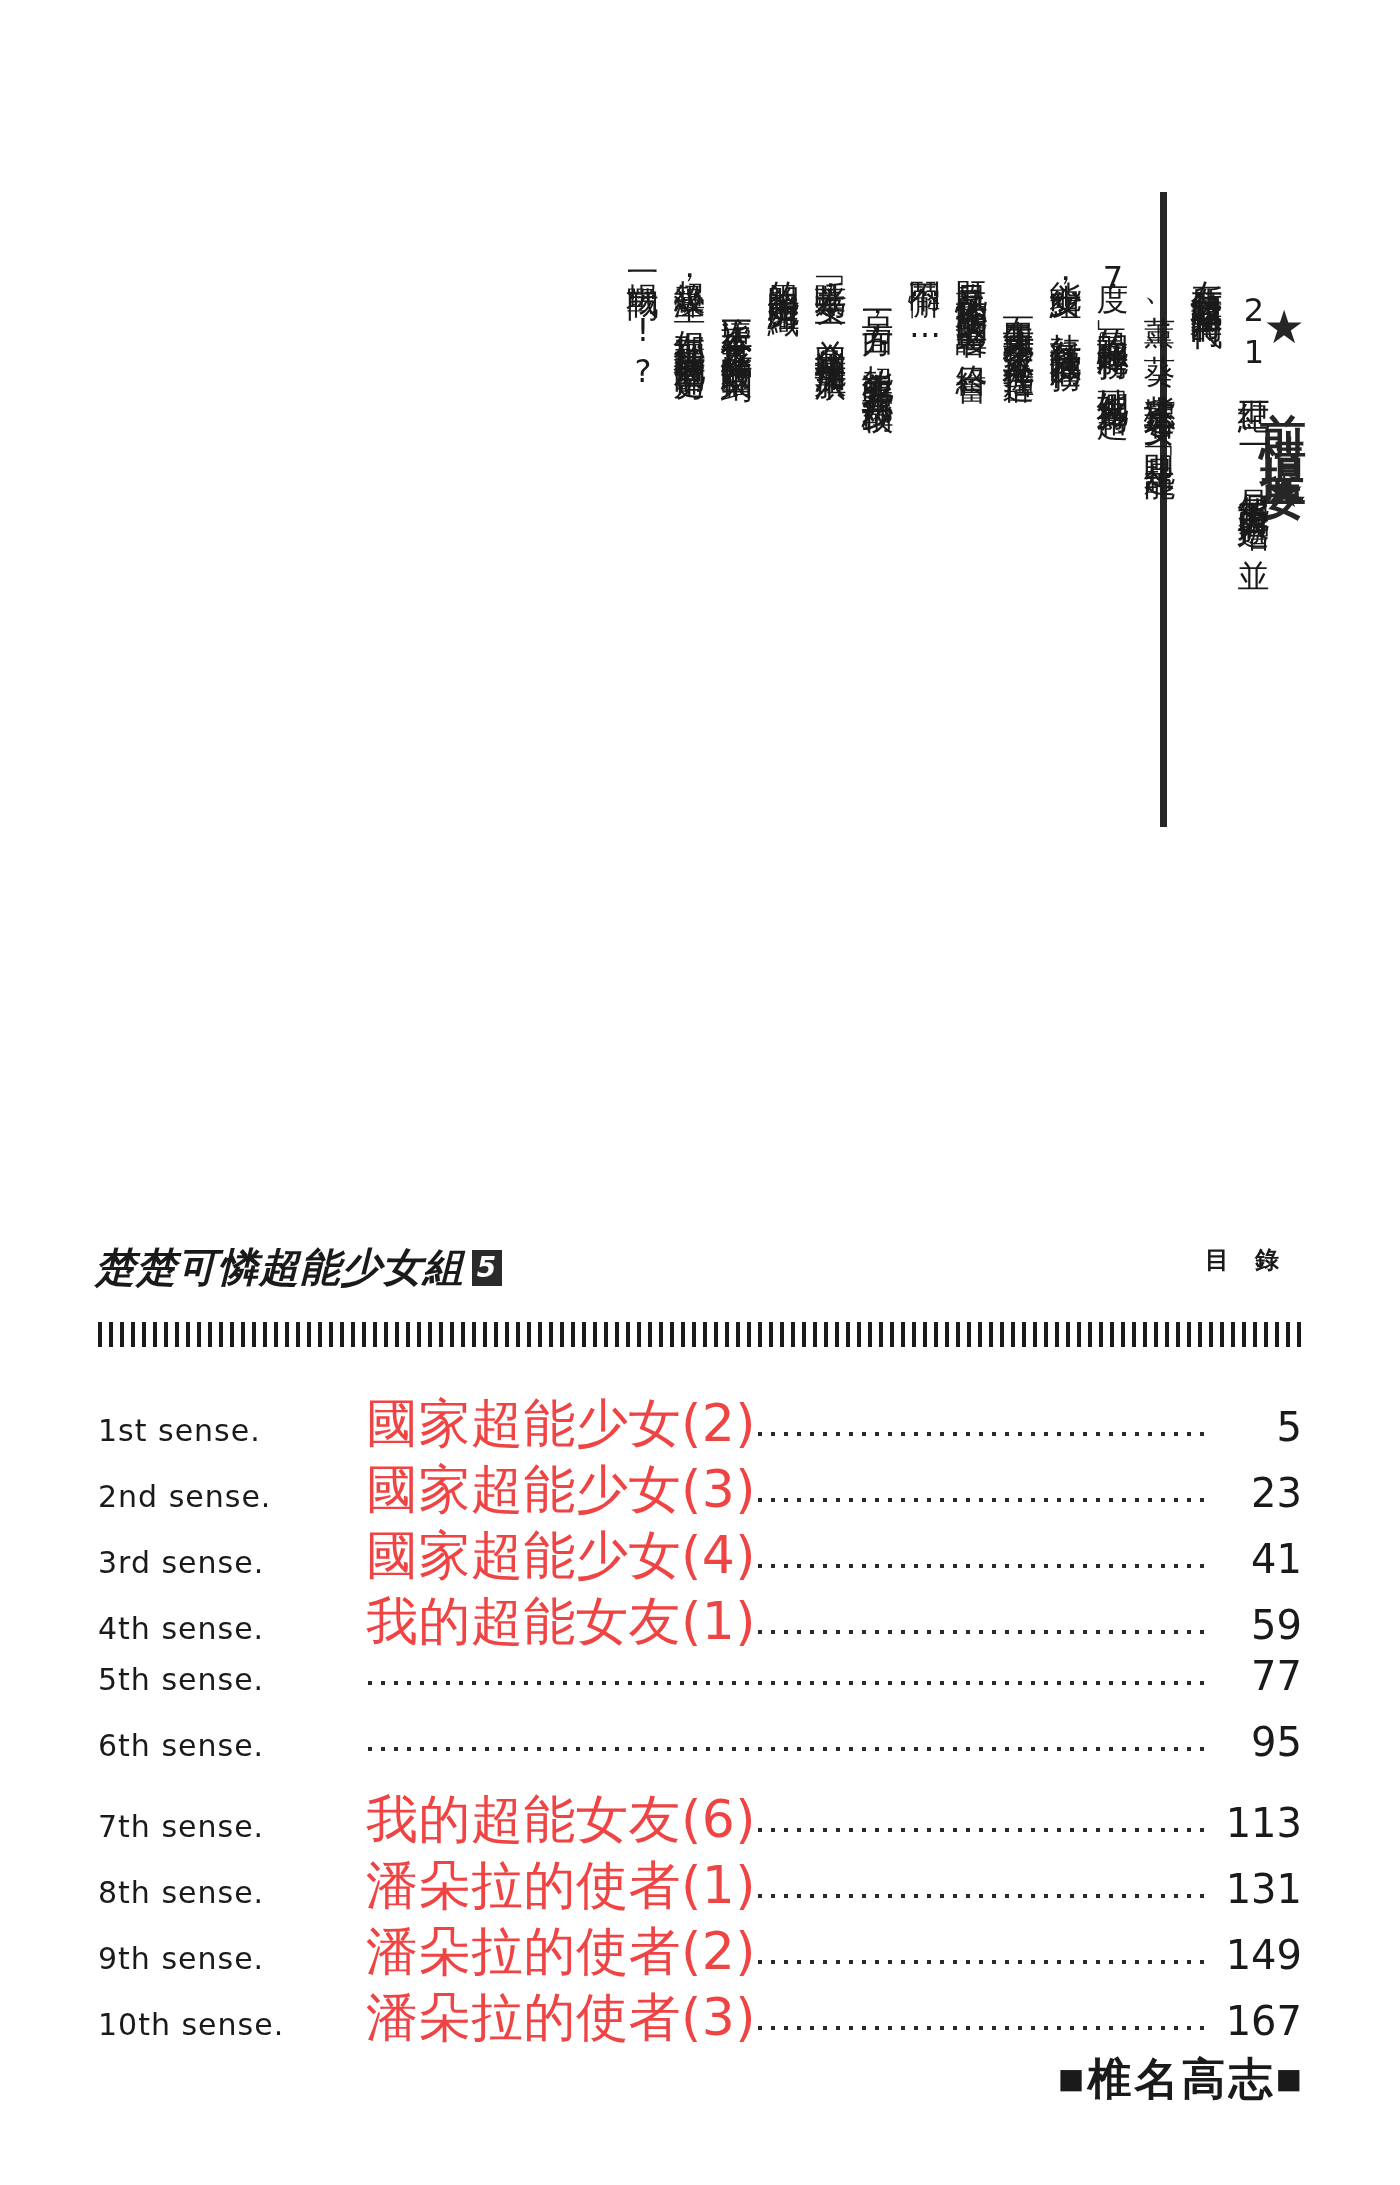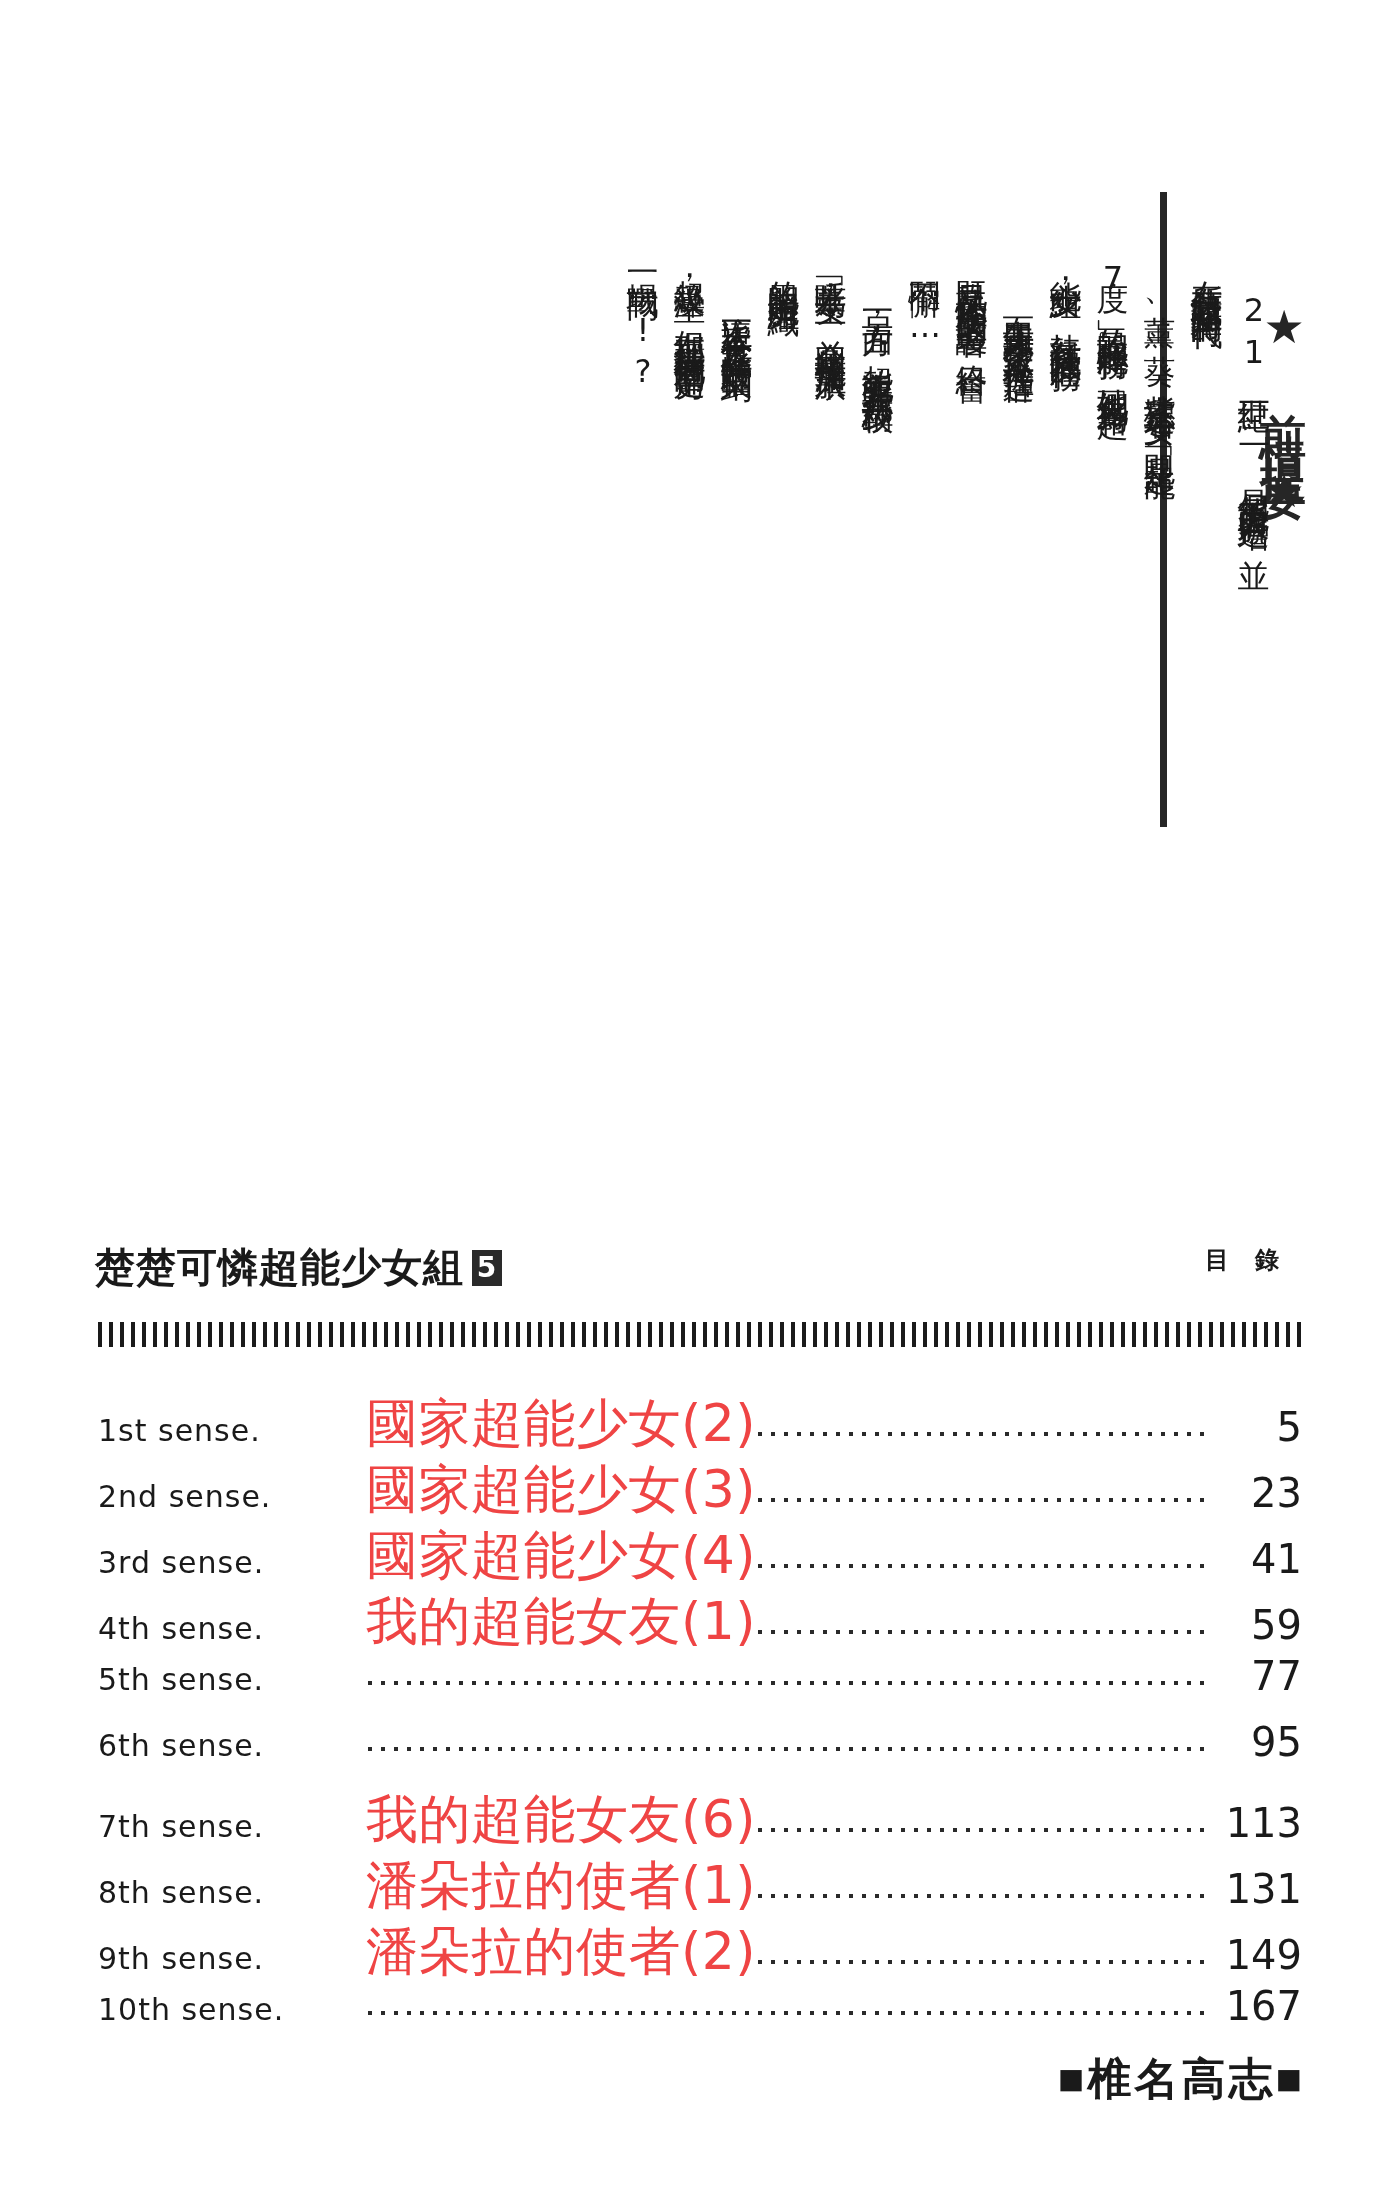--- a/index.html
+++ b/index.html
@@ -89,20 +89,21 @@
   }
   #book-title {
     position: absolute;
     left: 0;
     top: 0;
     font-size: 40px;
     font-weight: bold;
     letter-spacing: 1px;
     color: #1a1a1a;
     white-space: nowrap;
+    font-style: italic;
   }
   #volume-badge {
     display: inline-block;
     background: #2a2a2a;
     color: #ffffff;
     font-size: 28px;
     font-weight: bold;
     font-family: "DejaVu Sans", "Liberation Sans", sans-serif;
     width: 30px;
     height: 36px;
@@ -301,20 +302,21 @@
 
     <div class="toc-row">
       <span class="toc-sense">9th  sense.</span>
       <span class="toc-title">潘朵拉的使者(2)</span>
       <span class="toc-dots"></span>
       <span class="toc-page">149</span>
     </div>
 
     <div class="toc-row">
       <span class="toc-sense">10th  sense.</span>
+      <span class="toc-title">潘朵拉的使者(3)</span>
       <span class="toc-dots"></span>
       <span class="toc-page">167</span>
     </div>
 
   </div>
 </section>
 
 <div id="author-line">
   <span id="author-name">■椎名高志■</span>
 </div>

